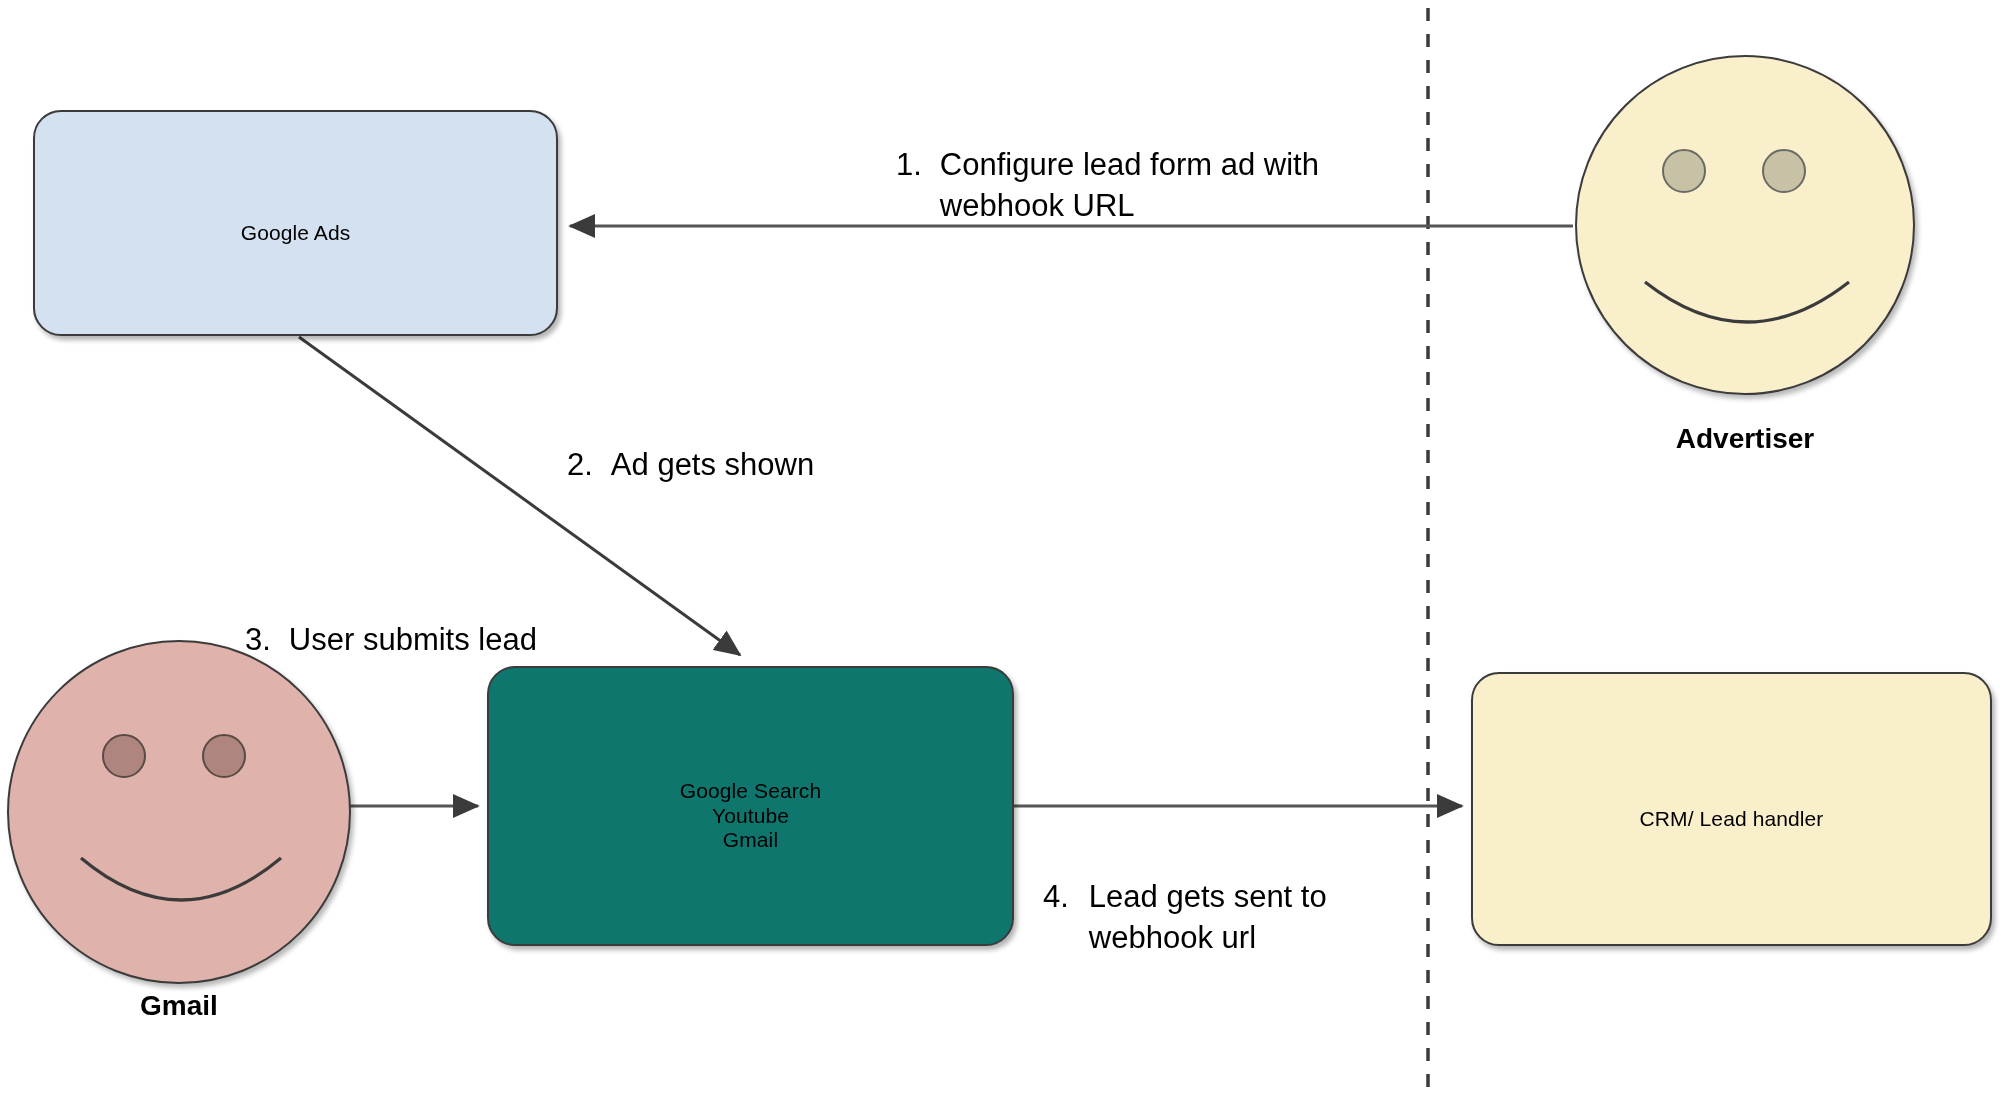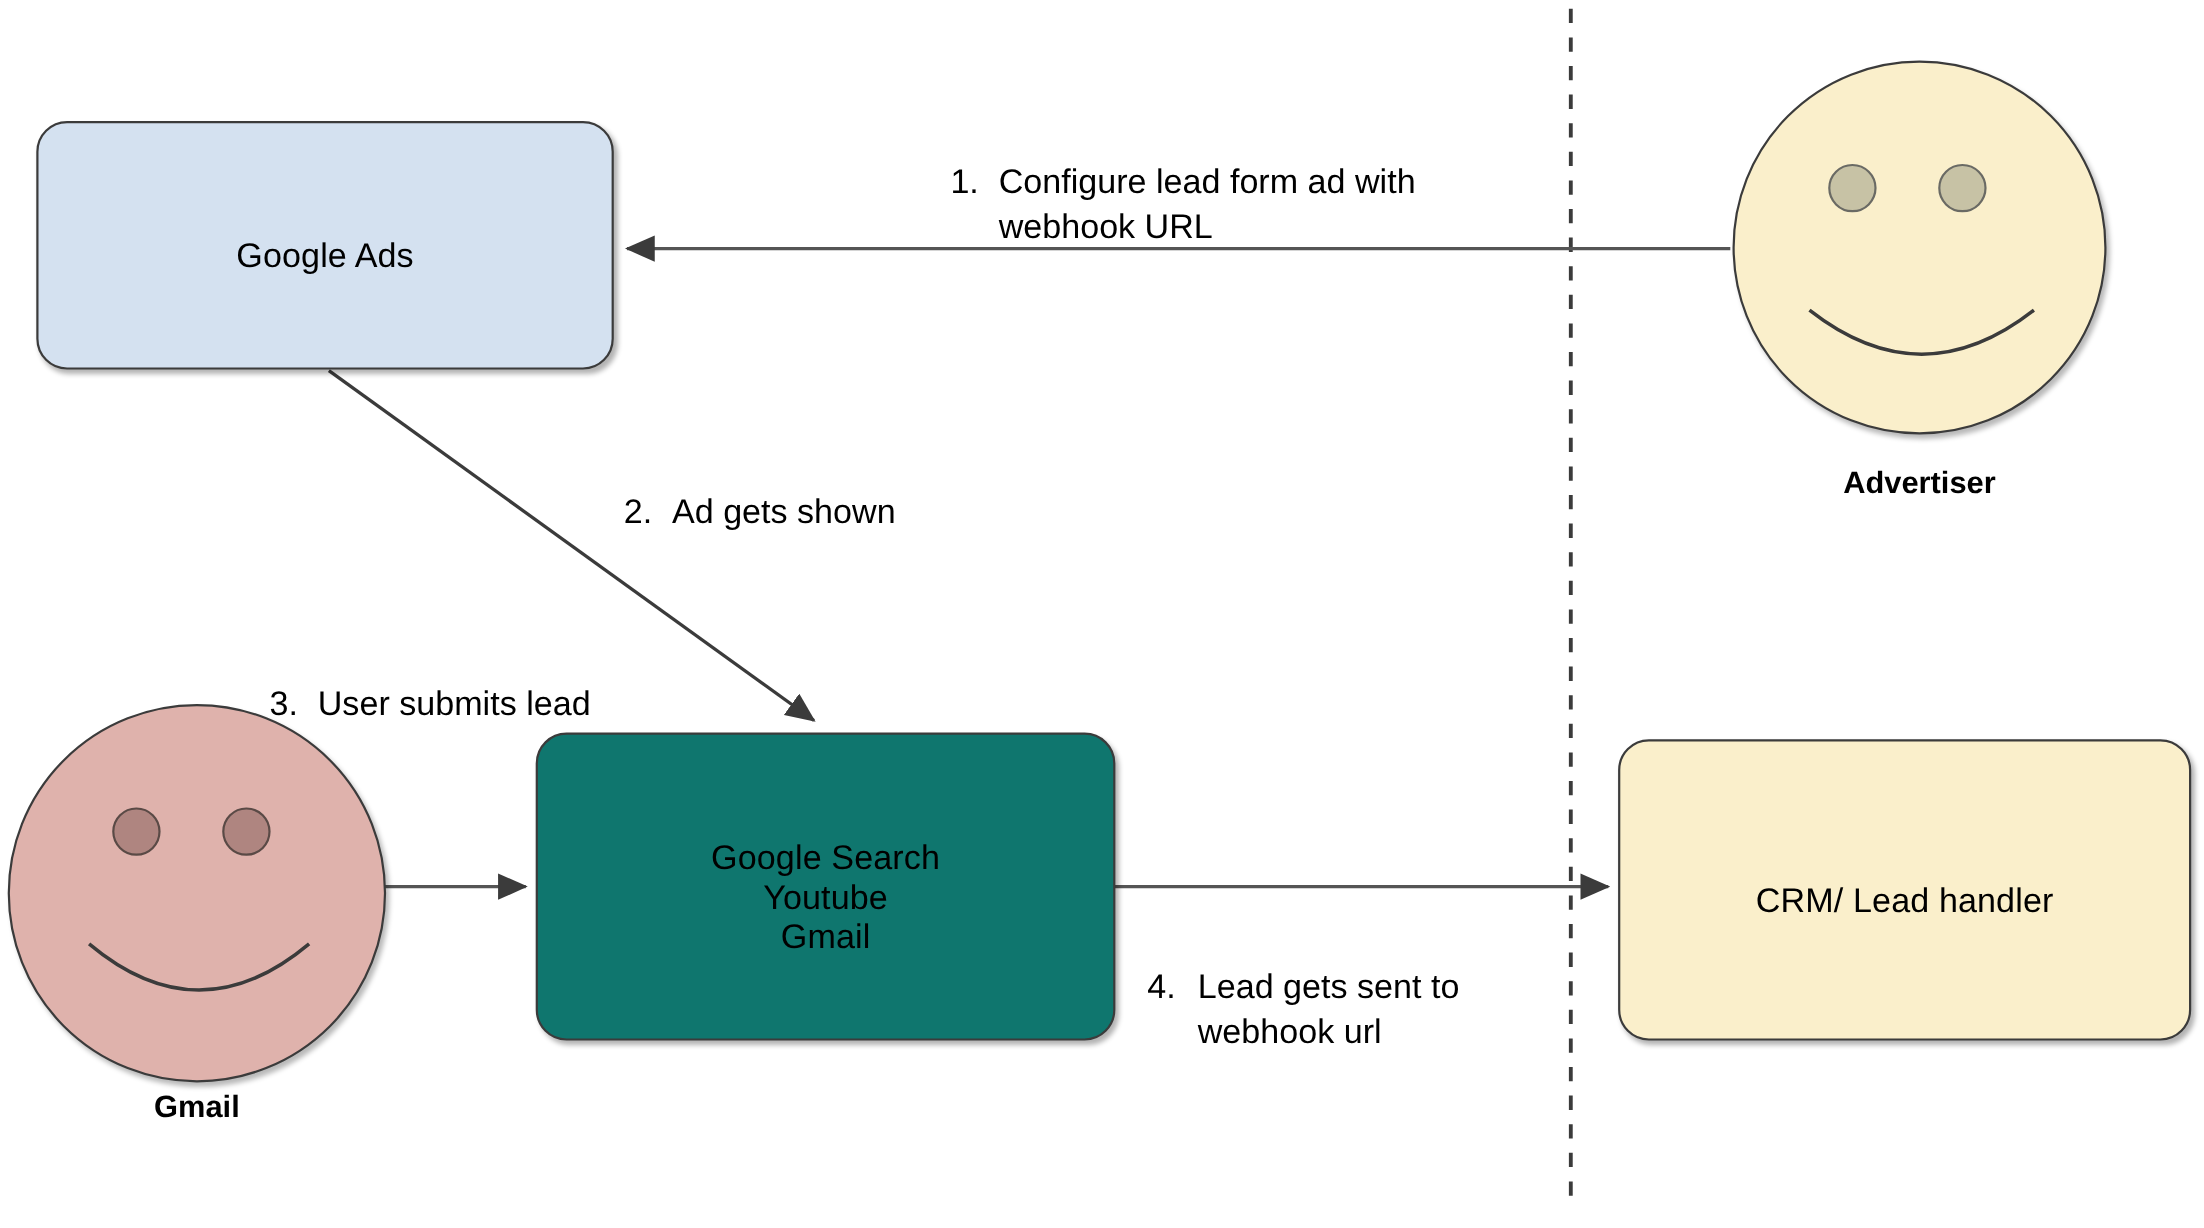--- a/index.html
+++ b/index.html
@@ -25,21 +25,21 @@
     border: 2px solid #3b3b3b;
     border-radius: 28px;
     display: flex;
     align-items: center;
     justify-content: center;
     text-align: center;
     color: #000000;
     box-shadow: 3px 4px 5px rgba(0,0,0,0.30);
   }
   .node-box .node-label {
-    font-size: 31px;
+    font-size: 21px;
     line-height: 1.16;
     letter-spacing: 0.1px;
     white-space: pre-line;
     margin-top: 20px;
   }
   .face {
     position: absolute;
     box-sizing: border-box;
     border: 2px solid #3b3b3b;
     border-radius: 50%;
@@ -125,21 +125,21 @@
 
   <div class="face" style="left:7px; top:640px; width:344px; height:344px; background:#DFB2AC;">
     <div class="eye" style="left:93px; top:92px; width:44px; height:44px; background:#AF8580; border-color:#5a4a46;"></div>
     <div class="eye" style="left:193px; top:92px; width:44px; height:44px; background:#AF8580; border-color:#5a4a46;"></div>
     <svg style="position:absolute; left:0; top:0; width:344px; height:344px;" viewBox="0 0 344 344" xmlns="http://www.w3.org/2000/svg">
       <path d="M72 216 Q172 300 272 216" fill="none" stroke="#3b3b3b" stroke-width="3.2"></path>
     </svg>
   </div>
   <div class="actor-label" style="left:7px; top:990px; width:344px;">Gmail</div>
 
-  <div class="edge-label" style="left:864px; top:105px; width:520px;">
+  <div class="edge-label" style="left:896px; top:105px; width:520px;">
     <span>1.</span><span style="display:inline-block; width:18px;"></span><span style="display:inline-block; vertical-align:top; white-space:pre-line; width:440px;">Configure lead form ad with
 webhook URL</span>
   </div>
 
   <div class="edge-label" style="left:567px; top:405px; width:420px;">
     <span>2.</span><span style="display:inline-block; width:18px;"></span><span>Ad gets shown</span>
   </div>
 
   <div class="edge-label" style="left:245px; top:580px; width:400px;">
     <span>3.</span><span style="display:inline-block; width:18px;"></span><span>User submits lead</span>

